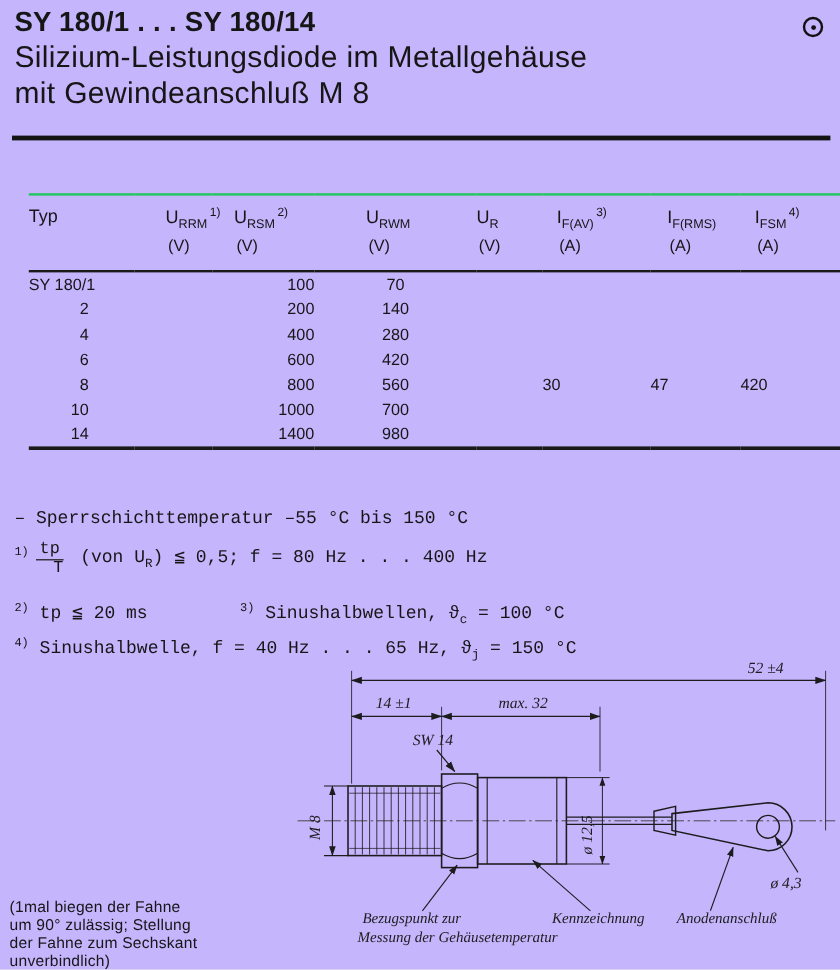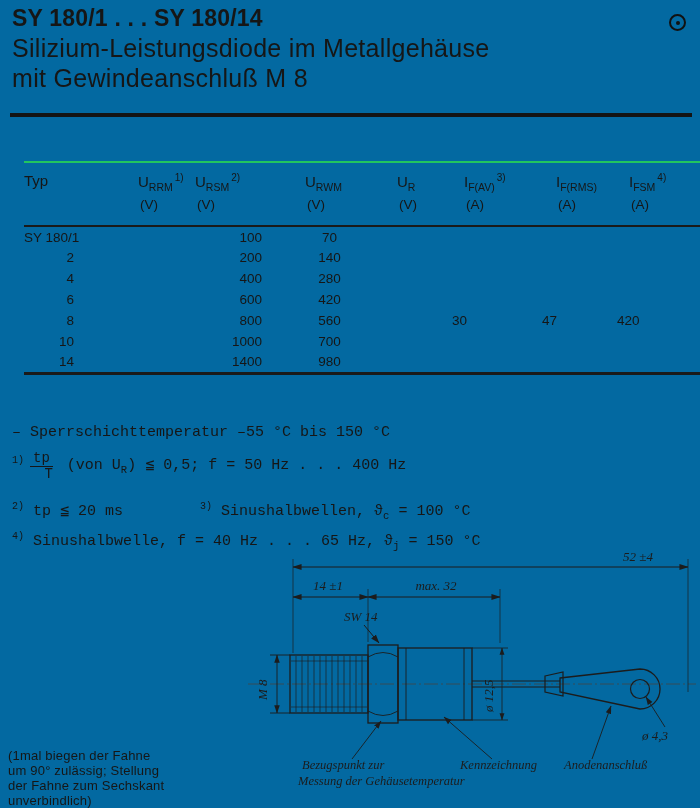--- a/index.html
+++ b/index.html
@@ -1,19 +1,19 @@
 <!DOCTYPE html>
 <html><head>
 <meta charset="utf-8">
 <style>
   * { box-sizing: border-box; }
   html,body { margin:0; padding:0; background:#e8e8e8; }
   .page {
     position:relative; width:700px; height:808px; margin:0 auto;
-    background:#0369a1; color:#161616; overflow:hidden;
+    background:#c4b5fd; color:#161616; overflow:hidden;
     font-family:"Liberation Sans", sans-serif;
   }
 
   
   .title {
     position:absolute; left:12px; top:5px;
     font-size:23px; font-weight:bold; letter-spacing:.2px;
   }
   .corner-mark {
     position:absolute; right:14px; top:14px; width:17px; height:17px;
@@ -186,21 +186,21 @@
           <td class="v-ifav"></td>
           <td class="v-ifrms"></td>
           <td class="v-ifsm"></td>
         </tr>
     </tbody>
   </table>
 
   <div class="note n-temp">– Sperrschichttemperatur  –55 °C bis 150 °C</div>
 
   <div class="note n-1">
-    <sup>1)</sup><span class="frac"><span class="num">tp</span><span class="den">T</span></span><span> (von U</span><sub>R</sub><span>) ≦ 0,5;  f = 50 Hz . . . 400 Hz</span>
+    <sup>1)</sup><span class="frac"><span class="num">tp</span><span class="den">T</span></span><span> (von U</span><sub>R</sub><span>) ≦ 0,5;  f = 80 Hz . . . 400 Hz</span>
   </div>
 
   <div class="note n-23">
     <span class="n23-first"><sup>2)</sup><span> tp ≦ 20 ms</span></span><span><sup>3)</sup><span> Sinushalbwellen,  </span><span>ϑ</span><sub>c</sub><span> = 100 °C</span></span>
   </div>
 
   <div class="note n-4">
     <sup>4)</sup><span> Sinushalbwelle,  f = 40 Hz . . . 65 Hz,  </span><span>ϑ</span><sub>j</sub><span> = 150 °C</span>
   </div>
 

